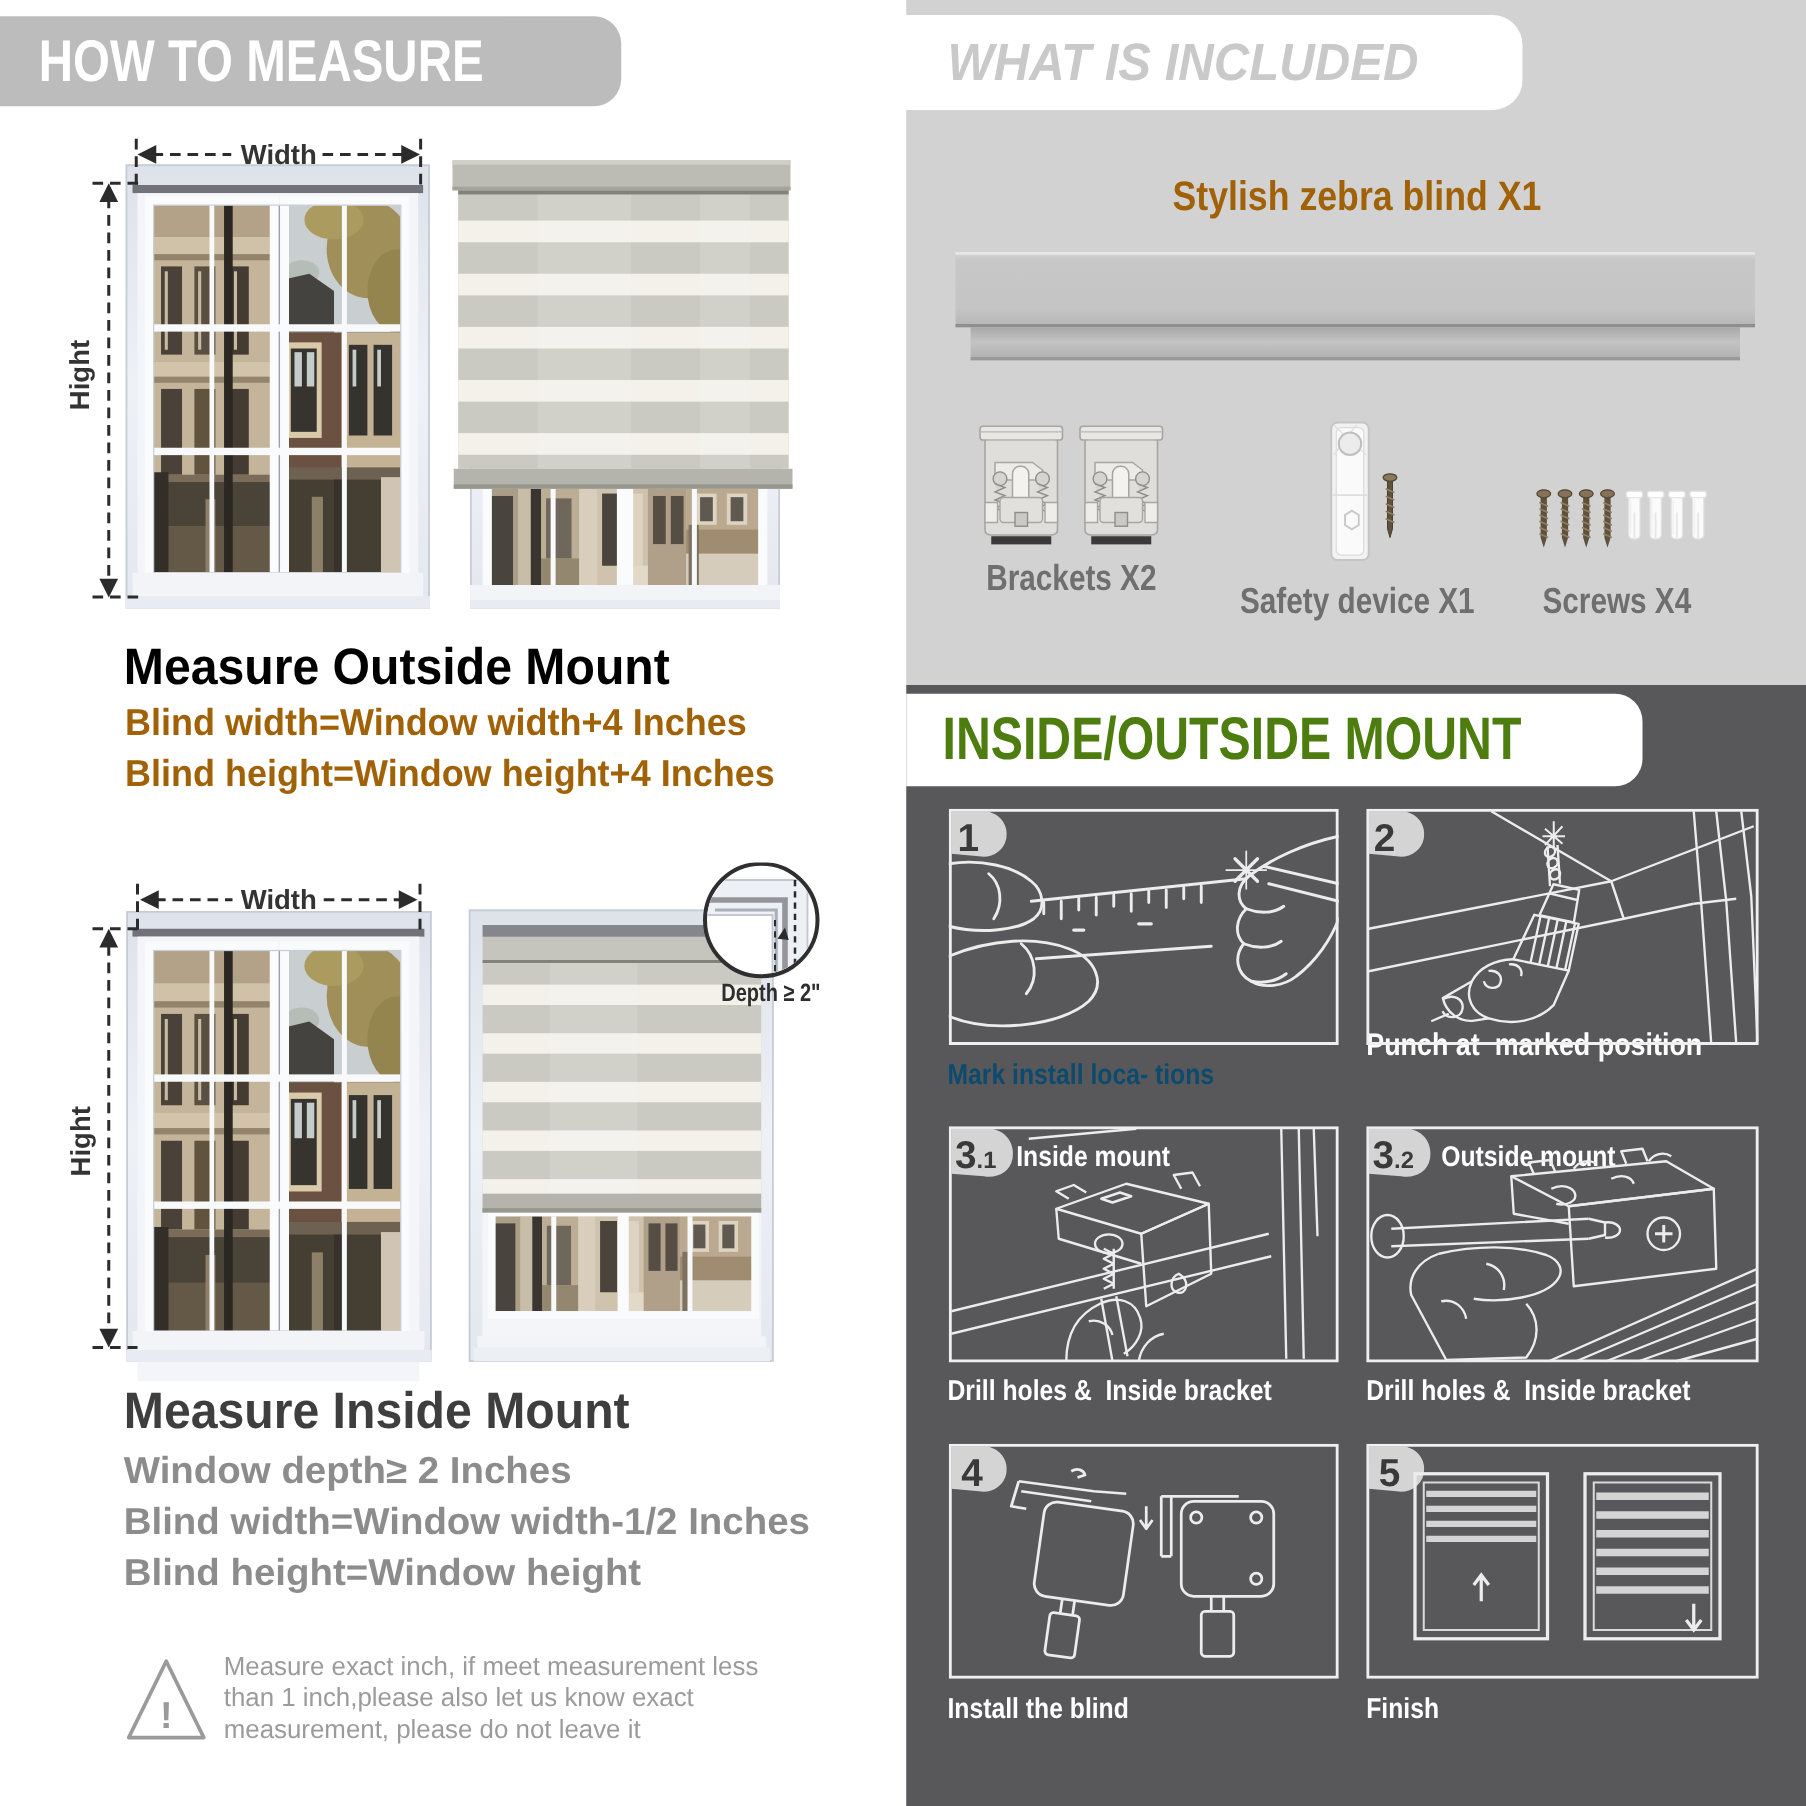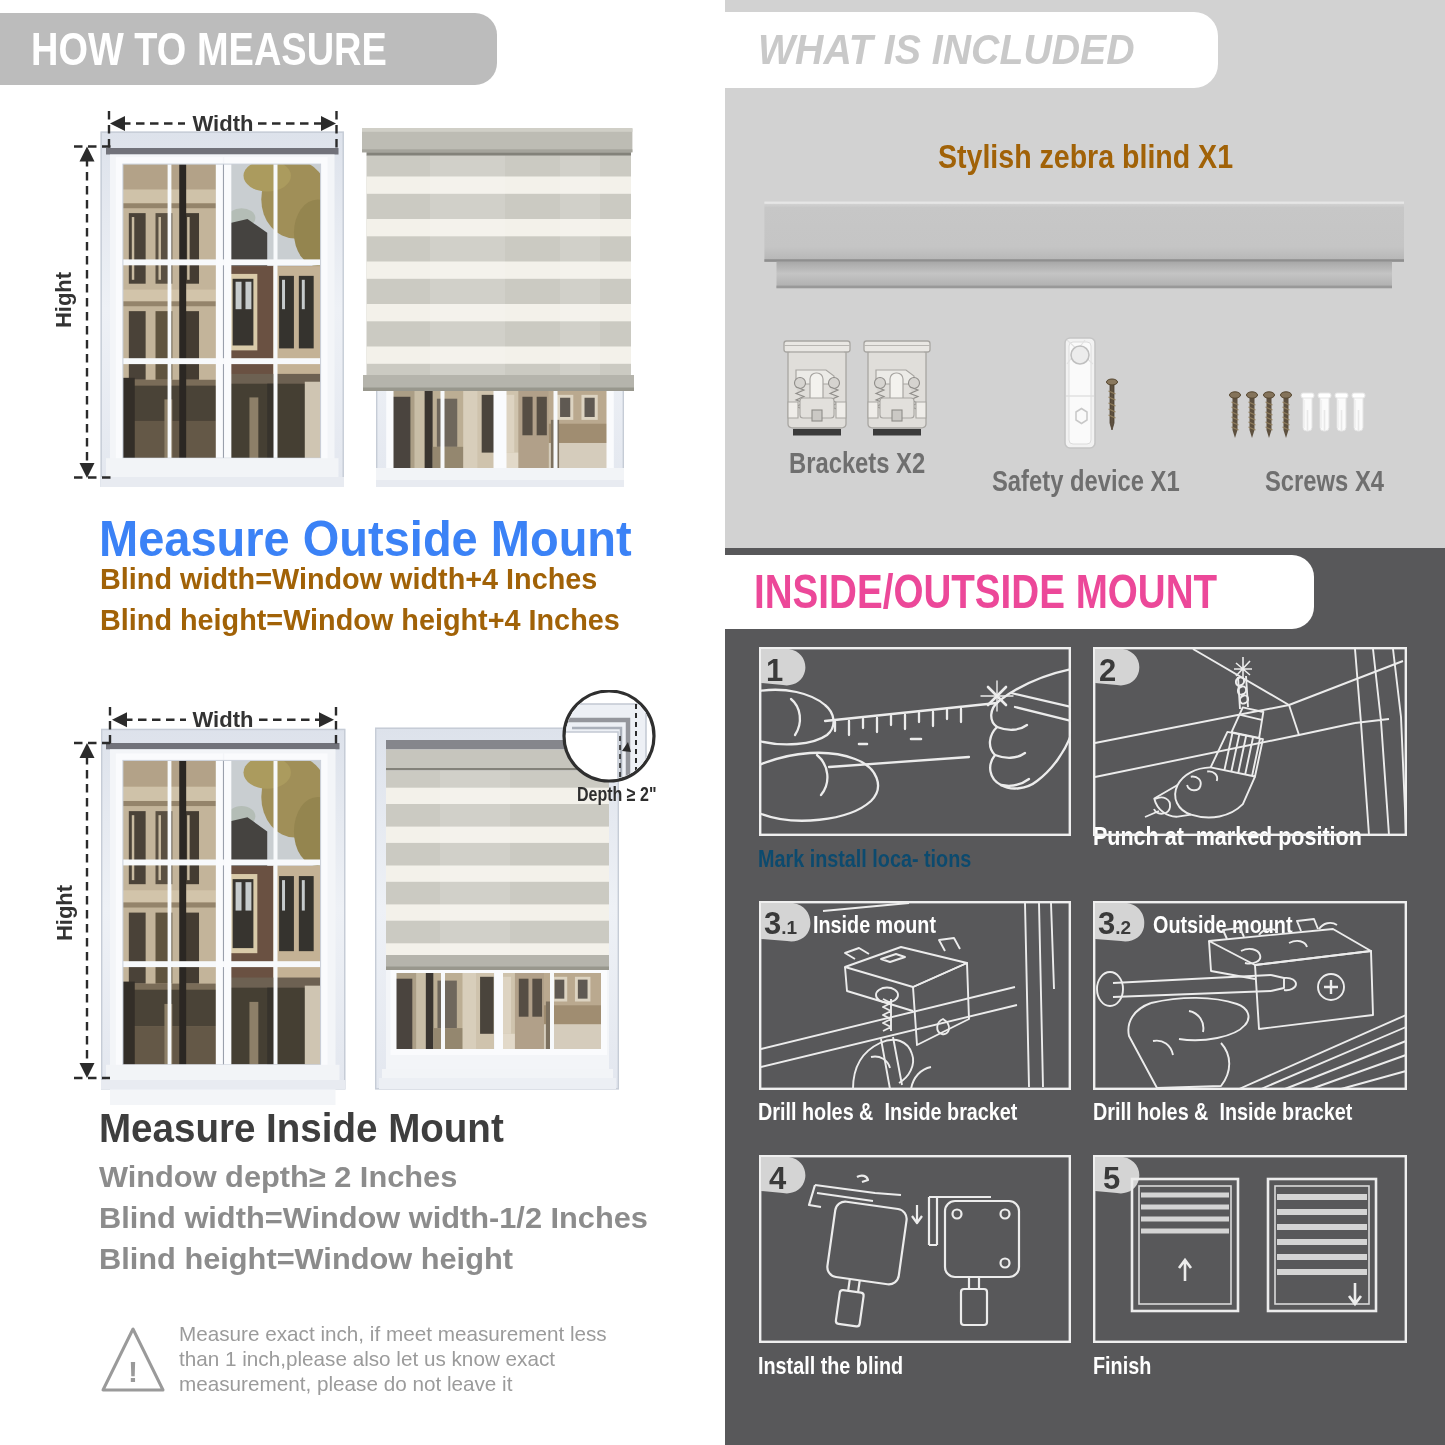--- a/index.html
+++ b/index.html
@@ -167,21 +167,21 @@
   <g fill="#2b2b2b">
     <path d="M110,28.5 l15,-7.5 l0,15 Z"></path>
     <path d="M336,28.5 l-15,-7.5 l0,15 Z"></path>
     <path d="M87,51.5 l-7.5,15 l15,0 Z"></path>
     <path d="M87,383 l-7.5,-15 l15,0 Z"></path>
   </g>
   <text x="223" y="36" font-size="22" font-weight="bold" fill="#333333" text-anchor="middle">Width</text>
   <text x="71" y="205" font-size="22" font-weight="bold" fill="#333333" text-anchor="middle" transform="rotate(-90 71 205)">Hight</text>
 </svg>
 
-<div class="abs b" style="left:99px;top:510px;font-size:50px;color:#3b82f6;"><span class="sx" style="transform:scaleX(0.94);">Measure Outside Mount</span></div>
+<div class="abs b" style="left:99px;top:510px;font-size:41px;color:#000000;"><span class="sx" style="transform:scaleX(0.94);">Measure Outside Mount</span></div>
 <div class="abs b" style="left:100px;top:559px;font-size:30px;color:#a16207;line-height:40.6px;"><span class="sx" style="transform:scaleX(0.96);">Blind width=Window width+4 Inches</span><br><span class="sx" style="transform:scaleX(0.96);">Blind height=Window height+4 Inches</span></div>
 
 <svg class="abs" style="left:0;top:690px;" width="710" height="415" viewBox="0 0 710 415">
 
   <g>
     <rect x="101" y="38.8" width="244.4" height="360.7" fill="url(#frameg)"></rect>
     <rect x="101.7" y="39.5" width="243" height="359.3" fill="none" stroke="#c6ccd6" stroke-width="1.4"></rect>
     <rect x="106" y="53" width="233.5" height="6.3" fill="#71727a"></rect>
     <rect x="110" y="59.3" width="225.5" height="420" fill="#f3f5f8"></rect>
     <use href="#street" x="122.9" y="70.4" width="197.7" height="304.4"></use>
@@ -363,25 +363,25 @@
     <line x1="83.5" y1="22" x2="83.5" y2="43" stroke="#e8e8e8" stroke-width="1.6"></line>
     <line x1="80.5" y1="12" x2="80.5" y2="40" stroke="#f1f1f1" stroke-width="1.2"></line>
   </g>
   <use href="#anch" x="17"></use>
     <use href="#anch" x="34"></use>
     <use href="#anch" x="51"></use>
 </svg>
 
 <div class="abs b" style="left:789px;top:447px;font-size:29px;color:#6f6f6f;"><span class="sx" style="transform:scaleX(0.82);">Brackets X2</span></div>
 <div class="abs b" style="left:992px;top:465px;font-size:29px;color:#6f6f6f;"><span class="sx" style="transform:scaleX(0.82);">Safety device X1</span></div>
-<div class="abs b" style="left:1234px;top:465px;font-size:29px;color:#6f6f6f;margin-left:31px;"><span class="sx" style="transform:scaleX(0.82);">Screws X4</span></div>
+<div class="abs b" style="left:1234px;top:465px;font-size:29px;color:#6f6f6f;"><span class="sx" style="transform:scaleX(0.82);">Screws X4</span></div>
 
 <div class="abs" style="left:725px;top:548.4px;width:720px;height:896.6px;background:#58585a;"></div>
 <div class="abs" style="left:725px;top:555px;width:589px;height:74px;background:#ffffff;border-radius:0 22px 22px 0;"></div>
-<div class="abs b" style="left:754px;top:555px;height:74px;line-height:74px;font-size:48px;color:#ec4899;"><span class="sx" style="transform:scaleX(0.804);">INSIDE/OUTSIDE MOUNT</span></div>
+<div class="abs b" style="left:754px;top:555px;height:74px;line-height:74px;font-size:48px;color:#4d7c0f;"><span class="sx" style="transform:scaleX(0.804);">INSIDE/OUTSIDE MOUNT</span></div>
 
 <div class="abs b" style="left:758px;top:846px;font-size:23px;color:#0c4a6e;"><span class="sx" style="transform:scaleX(0.86);">Mark install loca- tions</span></div>
 <div class="abs b" style="left:1093px;top:822px;font-size:25px;color:#ffffff;"><span class="sx" style="transform:scaleX(0.86);">Punch at  marked position</span></div>
 <div class="abs b" style="left:758px;top:1099px;font-size:23px;color:#ffffff;"><span class="sx" style="transform:scaleX(0.86);">Drill holes &amp;  Inside bracket</span></div>
 <div class="abs b" style="left:1093px;top:1099px;font-size:23px;color:#ffffff;"><span class="sx" style="transform:scaleX(0.86);">Drill holes &amp;  Inside bracket</span></div>
 <div class="abs b" style="left:758px;top:1353px;font-size:23px;color:#ffffff;"><span class="sx" style="transform:scaleX(0.86);">Install the blind</span></div>
 <div class="abs b" style="left:1093px;top:1353px;font-size:23px;color:#ffffff;"><span class="sx" style="transform:scaleX(0.86);">Finish</span></div>
 
 <svg class="abs" style="left:759px;top:647px;" width="312" height="189" viewBox="0 0 312 189">
   <rect x="1.2" y="1.2" width="309.6" height="186.6" fill="none" stroke="#efefef" stroke-width="2.4"></rect>

